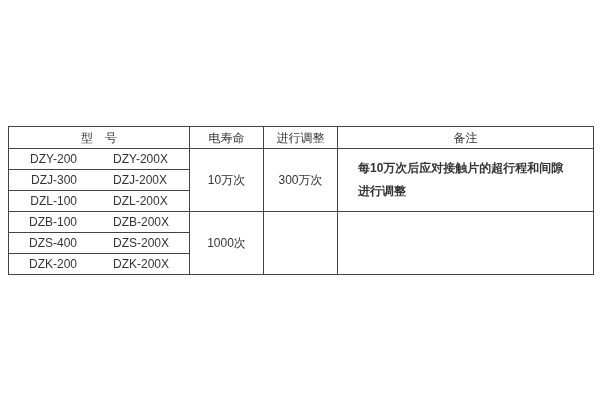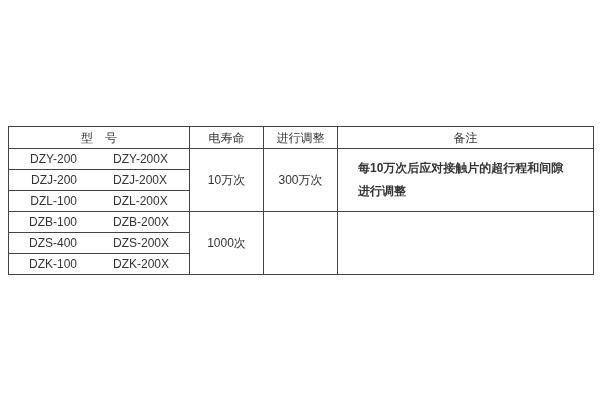--- a/index.html
+++ b/index.html
@@ -92,21 +92,21 @@
         <td rowspan="3">10万次</td>
         <td rowspan="3">300万次</td>
         <td rowspan="3" class="remarks-cell">
           <div class="remarks-line">每10万次后应对接触片的超行程和间隙</div>
           <div class="remarks-line">进行调整</div>
         </td>
       </tr>
       <tr>
         <td>
           <div class="model-pair">
-            <span>DZJ-200</span>
+            <span>DZJ-300</span>
             <span>DZJ-200X</span>
           </div>
         </td>
       </tr>
       <tr>
         <td>
           <div class="model-pair">
             <span>DZL-100</span>
             <span>DZL-200X</span>
           </div>
@@ -130,20 +130,20 @@
         <td>
           <div class="model-pair">
             <span>DZS-400</span>
             <span>DZS-200X</span>
           </div>
         </td>
       </tr>
       <tr>
         <td>
           <div class="model-pair">
-            <span>DZK-100</span>
+            <span>DZK-200</span>
             <span>DZK-200X</span>
           </div>
         </td>
       </tr>
     </tbody>
   </table>
 </div>
 
 </body></html>

